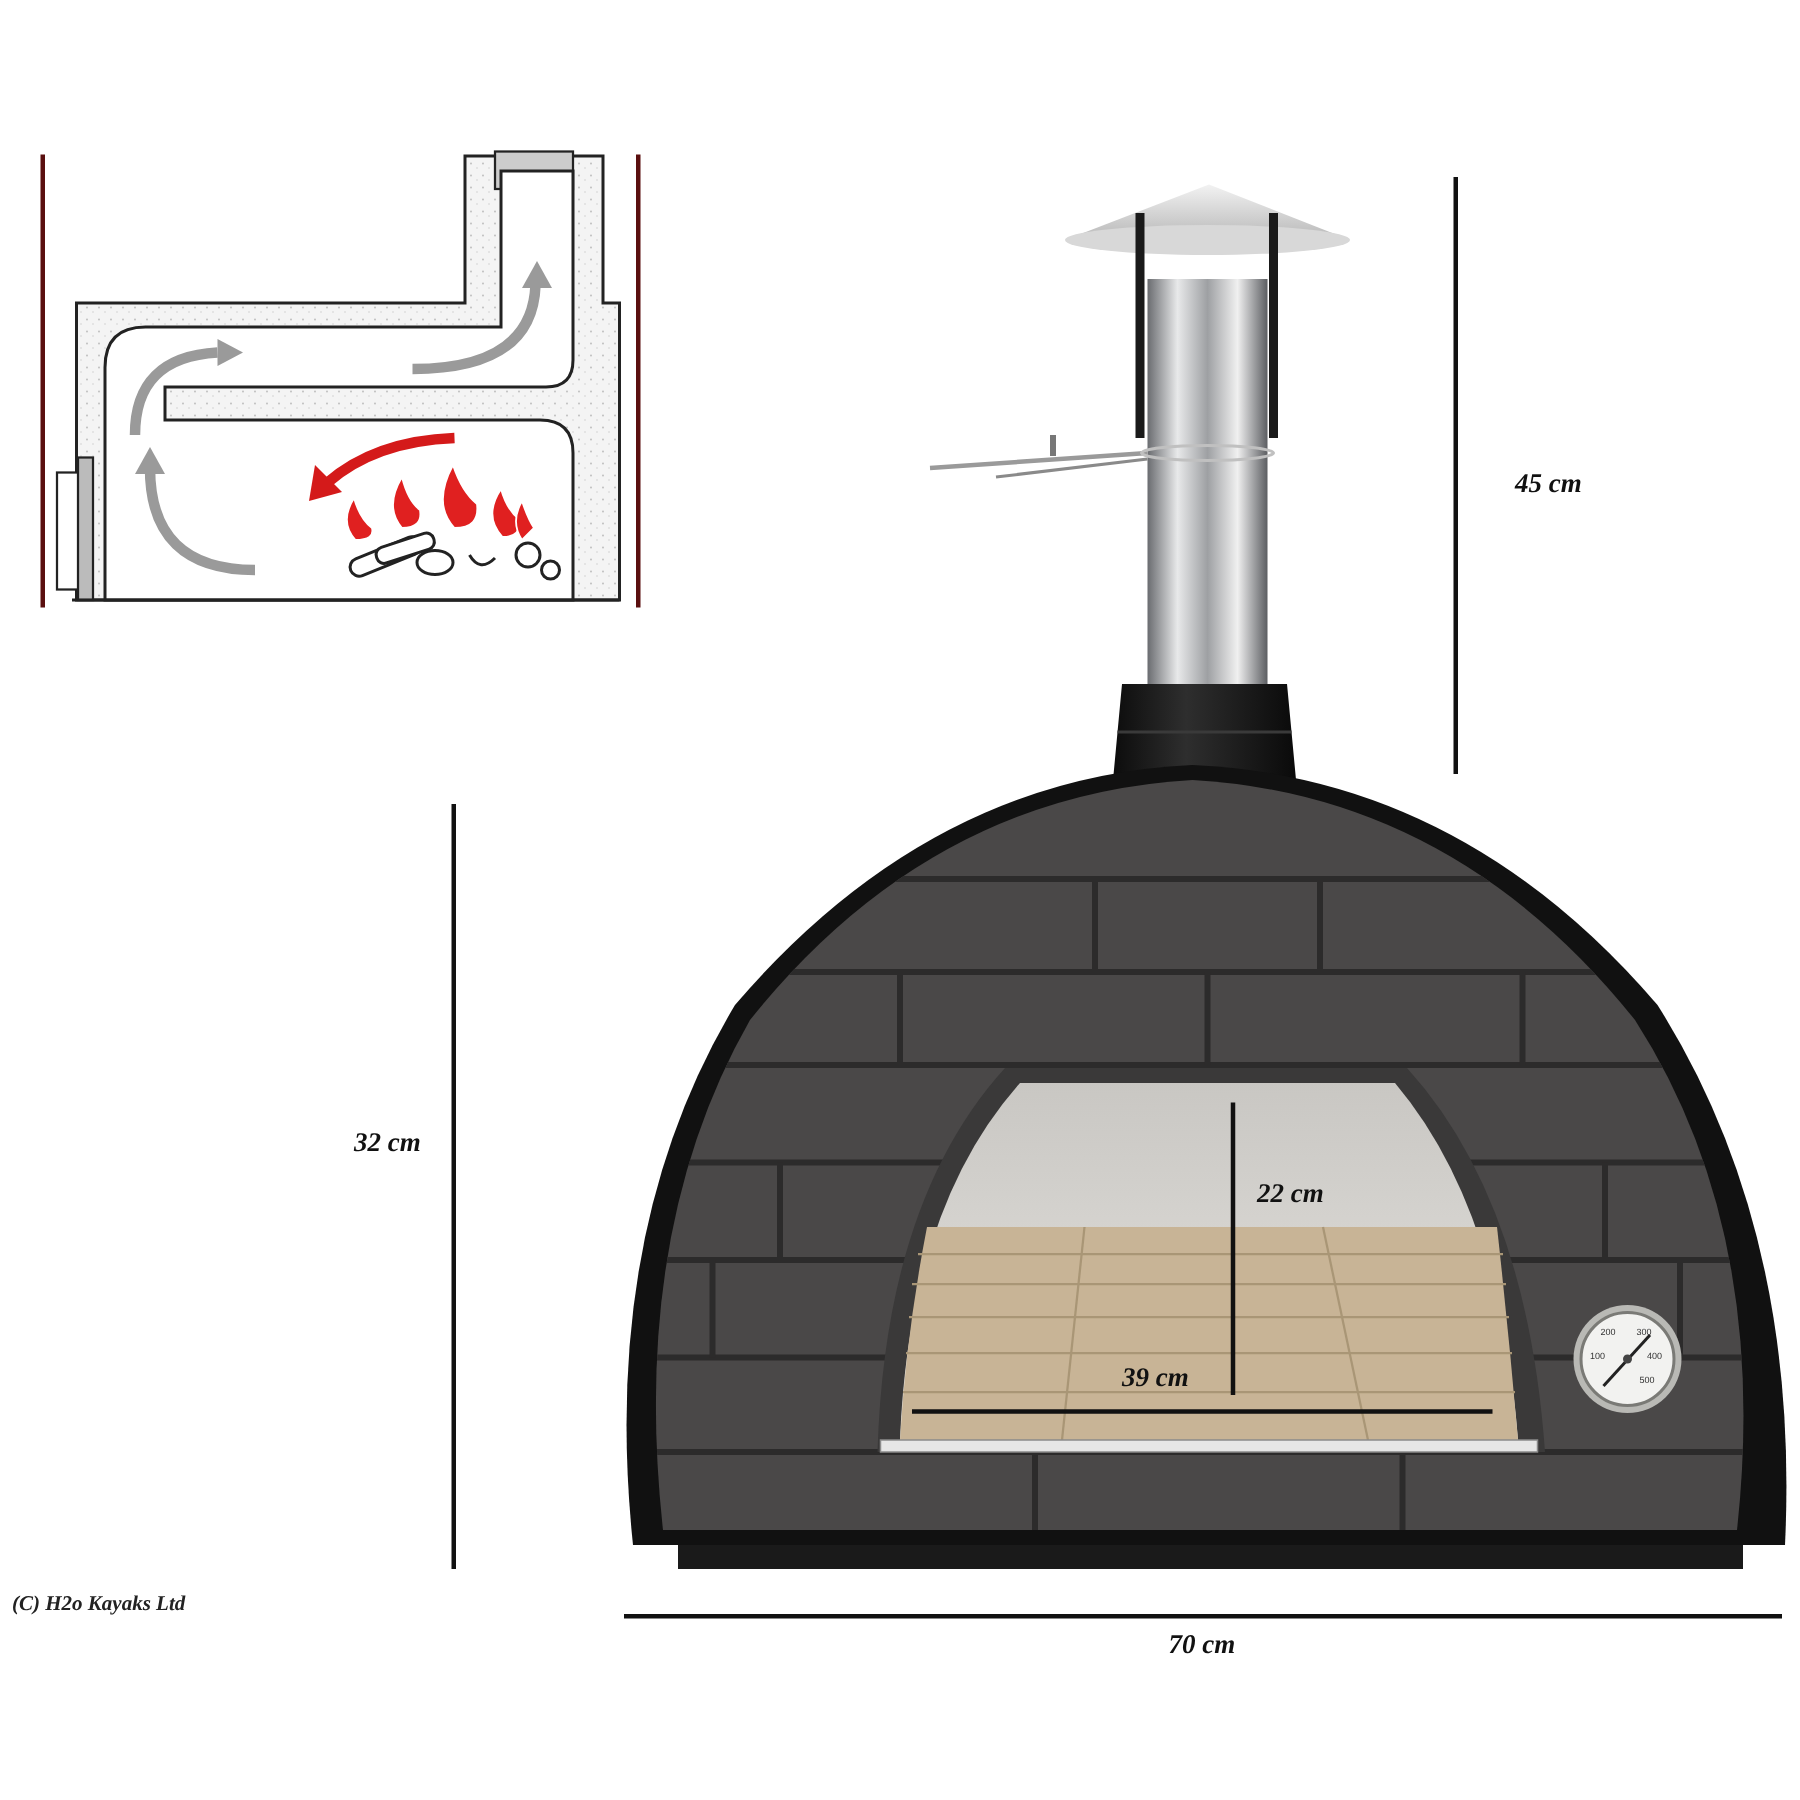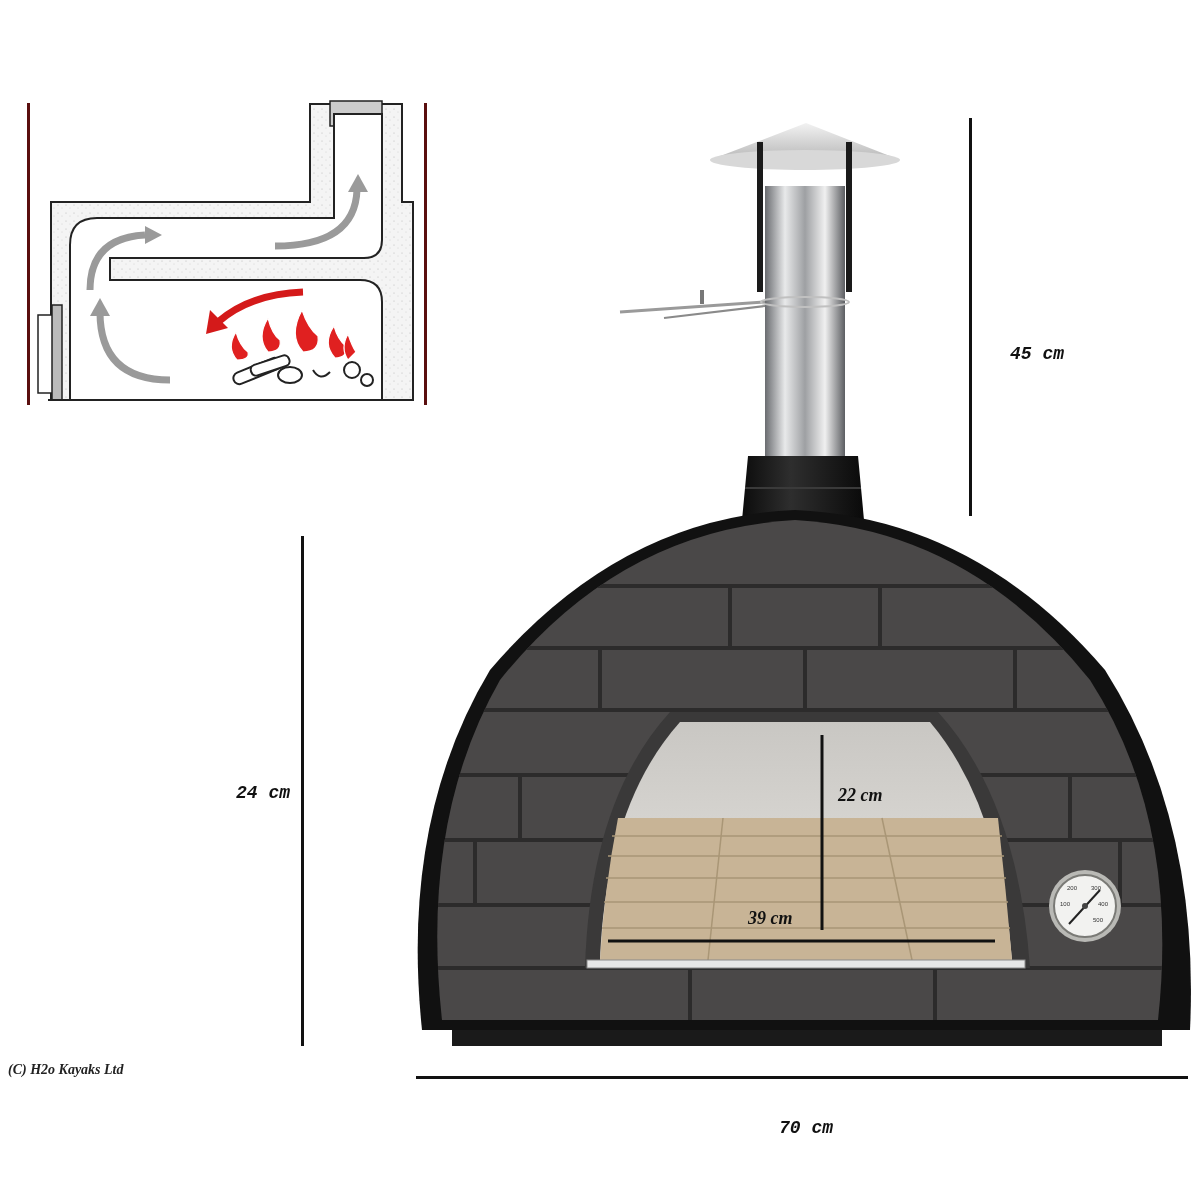--- a/index.html
+++ b/index.html
@@ -1,20 +1,20 @@
 <!DOCTYPE html>
 <html><head>
   <meta charset="utf-8">
   <style>
     html, body { margin: 0; padding: 0; background: #ffffff; }
     body { width: 1200px; height: 1200px; position: relative; overflow: hidden;
            font-family: "Liberation Serif", serif; }
     .dim-line { position: absolute; background: #111; }
-    .dim-label { position: absolute; font-family: Liberation Mono, monospace; font-style: italic;
-                 font-weight: bold; font-size: 18px; color: #111; white-space: nowrap; margin-top: 32px; }
+    .dim-label { position: absolute; font-family: Liberation Serif, serif; font-style: italic;
+                 font-weight: bold; font-size: 18px; color: #111; white-space: nowrap; }
     .copyright { position: absolute; left: 8px; top: 1062px; font-family: "Liberation Serif", serif;
                  font-style: italic; font-weight: bold; font-size: 14px; color: #222; }
     svg { position: absolute; overflow: visible; }
     .inner-label { font-family: "Liberation Serif", serif; font-style: italic; font-weight: bold;
                    font-size: 18px; fill: #111; }
   </style>
 </head>
 <body>
 
 <svg width="440" height="330" style="left:0;top:90px;" viewBox="0 0 440 330">
@@ -65,21 +65,21 @@
     <circle cx="367" cy="290" r="6"></circle>
   </g>
 
   <line x1="48" y1="310" x2="413" y2="310" stroke="#222" stroke-width="2"></line>
 </svg>
 
 <div class="dim-line" style="left:969px;top:118px;width:3px;height:398px;"></div>
 <div class="dim-label" style="left:1010px;top:312px;">45 cm</div>
 
 <div class="dim-line" style="left:301px;top:536px;width:3px;height:510px;"></div>
-<div class="dim-label" style="left:236px;top:751px;">24 cm</div>
+<div class="dim-label" style="left:236px;top:751px;">32 cm</div>
 
 <div class="dim-line" style="left:416px;top:1076px;width:772px;height:3px;"></div>
 <div class="dim-label" style="left:779px;top:1086px;">70 cm</div>
 
 <svg width="1200" height="1200" style="left:0;top:0;" viewBox="0 0 1200 1200">
   <defs>
     <linearGradient id="steelGrad" x1="0" x2="1" y1="0" y2="0">
       <stop offset="0" stop-color="#6a6c70"></stop>
       <stop offset="0.25" stop-color="#e8e9ea"></stop>
       <stop offset="0.5" stop-color="#9ea0a3"></stop>

